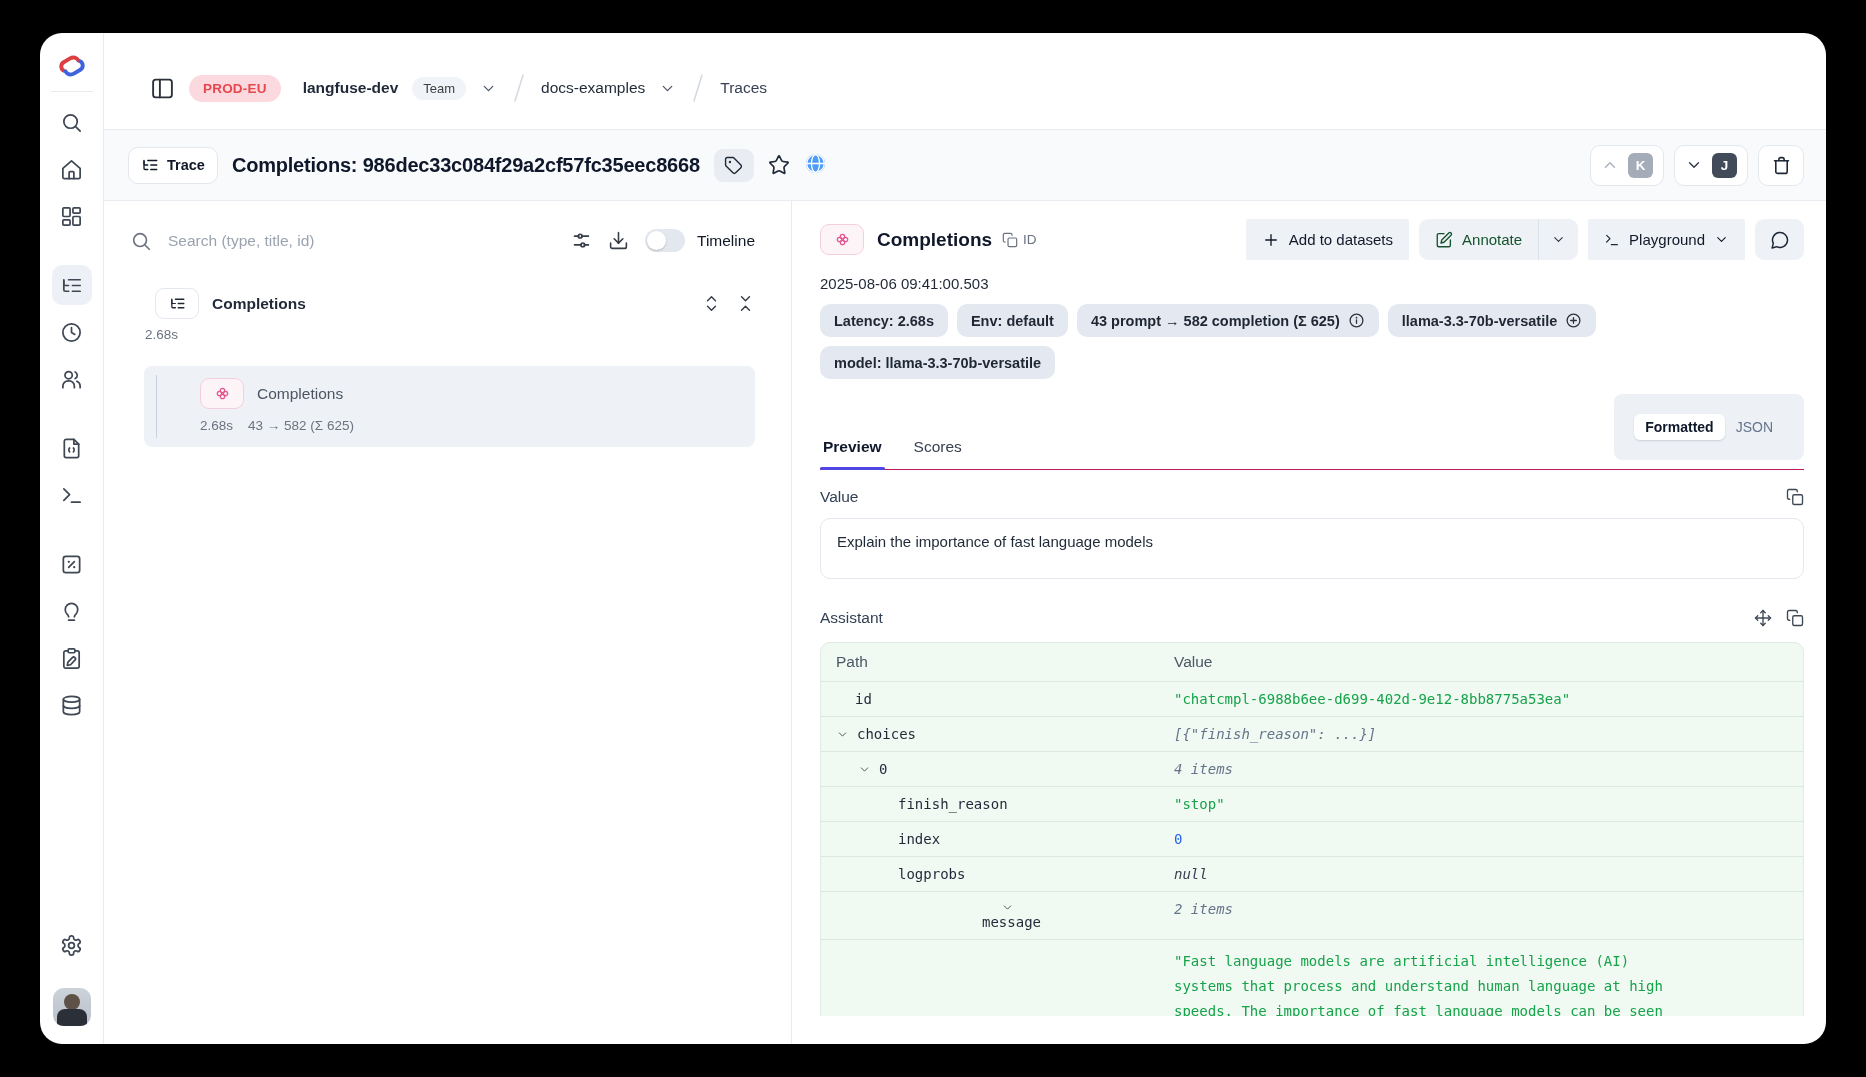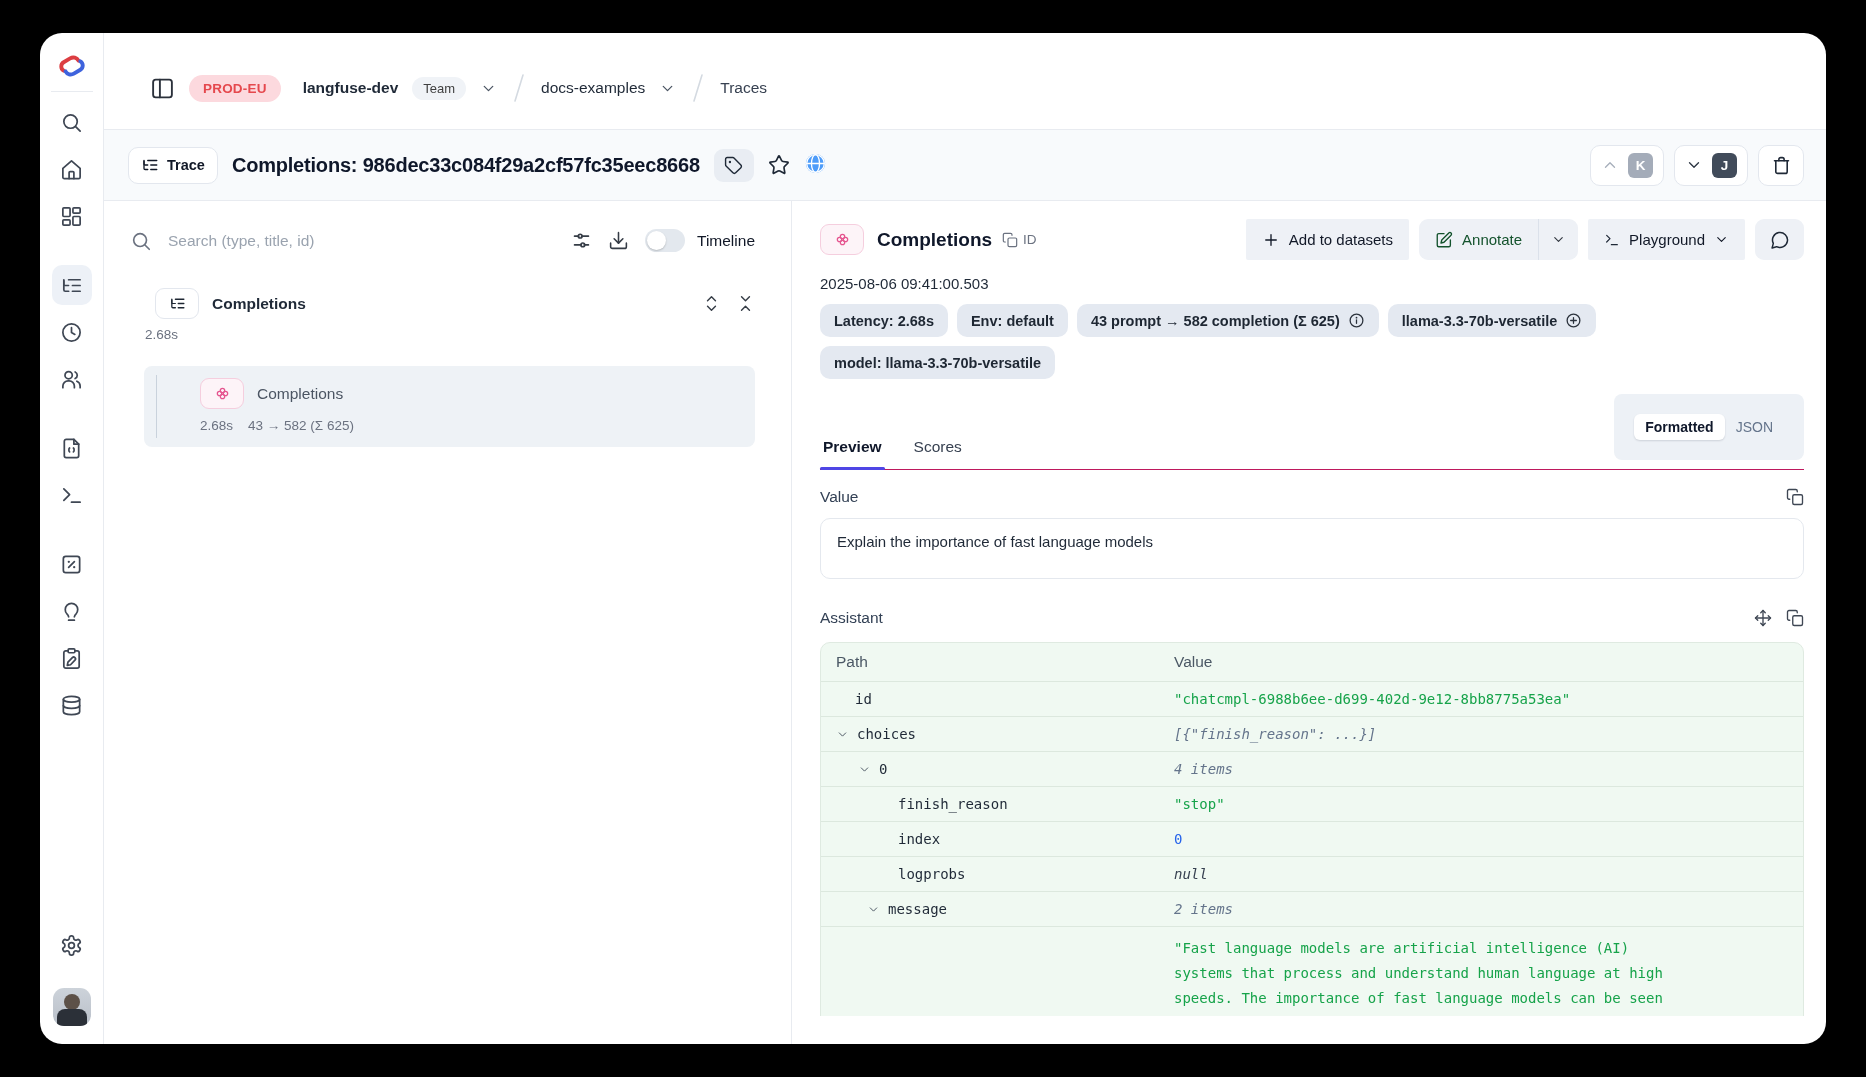--- a/index.html
+++ b/index.html
@@ -142,21 +142,21 @@
     font-size:15.5px; color:#4b5865; }
   .jt-key { width:353px; flex:none; display:flex; align-items:center; padding:10px 8px 10px 15px; }
   .jt-val { flex:1; padding:10px 16px 10px 0; }
   .jt-row { display:flex; border-top:1px solid #dce8de; font-size:14px; color:#1f2937; }
   .jt-row .jt-key, .jt-row .jt-val { padding-top:9px; padding-bottom:9px; }
   .chev-cell { color:#4b5563; margin-right:8px; flex:none; }
   .ind-id { padding-left:34px; }
   .ind-choices { padding-left:15px; }
   .ind-zero { padding-left:37px; }
   .ind-leaf { padding-left:77px; }
-  .ind-msg { padding-left:46px; }
+  .ind-msg { padding-left:36px;flex-direction:column; }
   .v-str { color:#16a34a; }
   .v-num { color:#2563eb; }
   .v-null { font-style:italic; color:#374151; }
   .v-sum { font-style:italic; color:#64748b; }
   .v-block { max-width:516px; line-height:25px; }
 </style>
 </head>
 <body>
 
 <div class="window">

